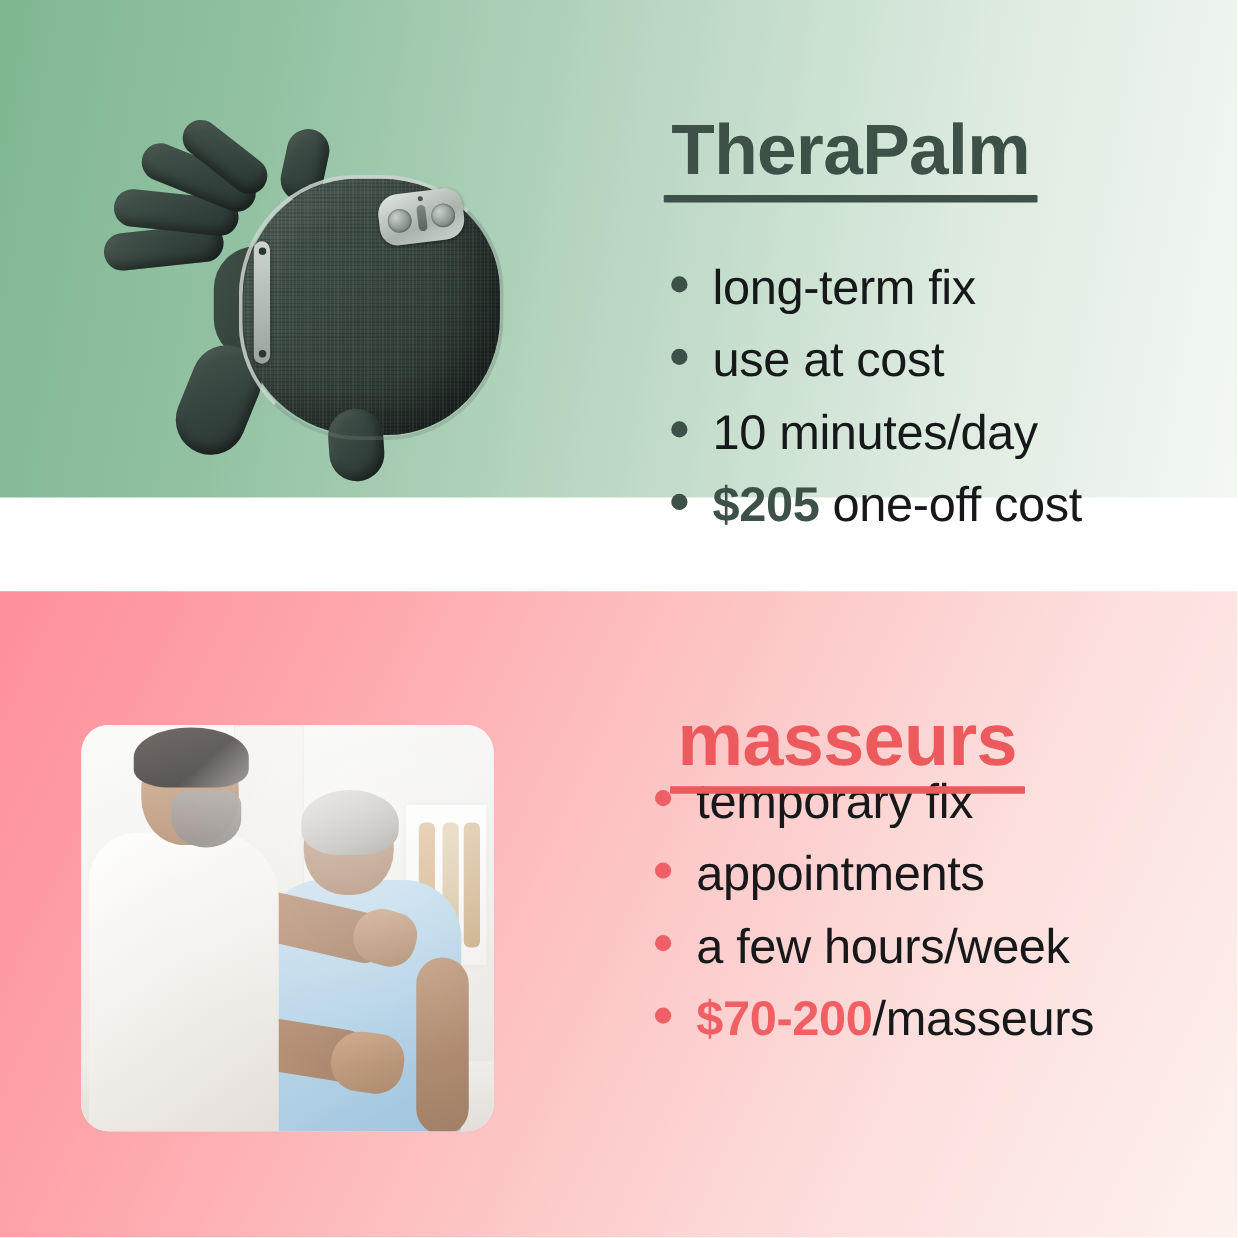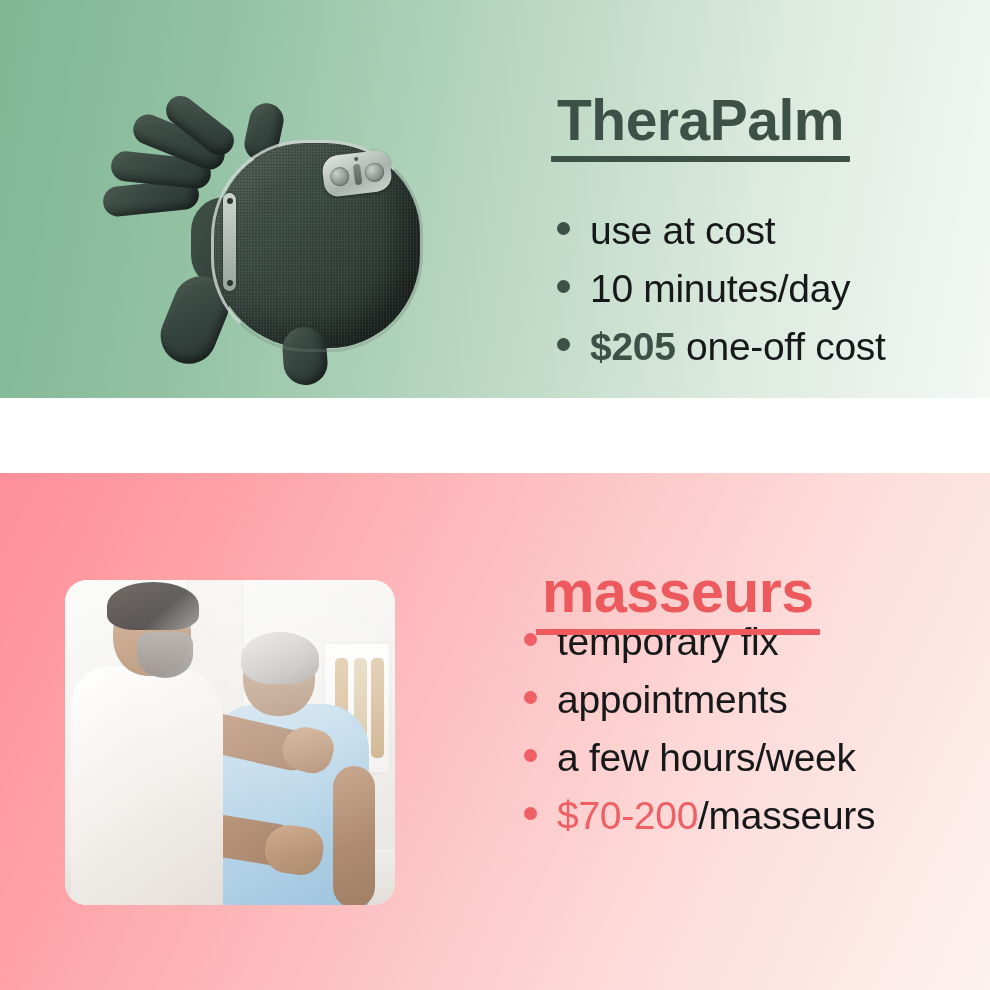--- a/index.html
+++ b/index.html
@@ -9,21 +9,20 @@
     overflow:hidden;
     background:#fff;
   }
   .poster { position:relative; width:990px; height:990px; }
 
   
   .panel { position:absolute; left:0; width:990px; display:flex; align-items:center; }
   .panel-top {
     top:0; height:398px;
     background:linear-gradient(100deg,#7fb793 0%, #93c2a3 22%, #b9d7c2 50%, #dceadf 75%, #f4f8f4 100%);
-    padding-left:20px;
   }
   .panel-bottom {
     top:473px; height:517px;
     background:linear-gradient(115deg,#fd8f99 0%, #fea3a8 20%, #fdc0c1 45%, #fcdcda 70%, #fdf2ee 100%);
   }
 
   .media-col { width:500px; height:100%; position:relative; flex:0 0 500px; }
   .text-col  { flex:1; height:100%; position:relative; }
 
   
@@ -49,21 +48,21 @@
     font-size:39px; line-height:1.0; color:#16181a;
     letter-spacing:-0.3px;
   }
   .dot {
     flex:0 0 auto; width:13px; height:13px; border-radius:50%;
     margin-right:20px; position:relative; top:-9px;
   }
   .dot-green { background:#3d5148; }
   .dot-coral { background:#ef6066; }
   .price-green { font-weight:bold; color:#3d5148; }
-  .price-coral { font-weight:normal; color:#ef5f63; }
+  .price-coral { font-weight:bold; color:#ef5f63; }
 
   
   .top-text { position:absolute; left:37px; top:92px; }
   .top-text .bullets { margin-top:62px; }
   .top-text .bullets li { margin-bottom:19px; }
 
   
   .bot-text { position:absolute; left:20px; top:90px; }
   .bot-head-wrap { text-align:left; padding-left:22px; }
   .bot-text .bullets { padding-left:4px; }
@@ -283,20 +282,24 @@
     <div class="text-col">
       <div class="top-text">
         <div class="heading title-green">
           <span>TheraPalm</span>
           <span class="rule"></span>
         </div>
 
         <ul class="bullets">
           <li>
             <span class="dot dot-green"></span>
+            <span>long-term fix</span>
+          </li>
+          <li>
+            <span class="dot dot-green"></span>
             <span>use at cost</span>
           </li>
           <li>
             <span class="dot dot-green"></span>
             <span>10 minutes/day</span>
           </li>
           <li>
             <span class="dot dot-green"></span>
             <span><span class="price-green">$205</span><span> one-off cost</span></span>
           </li>

